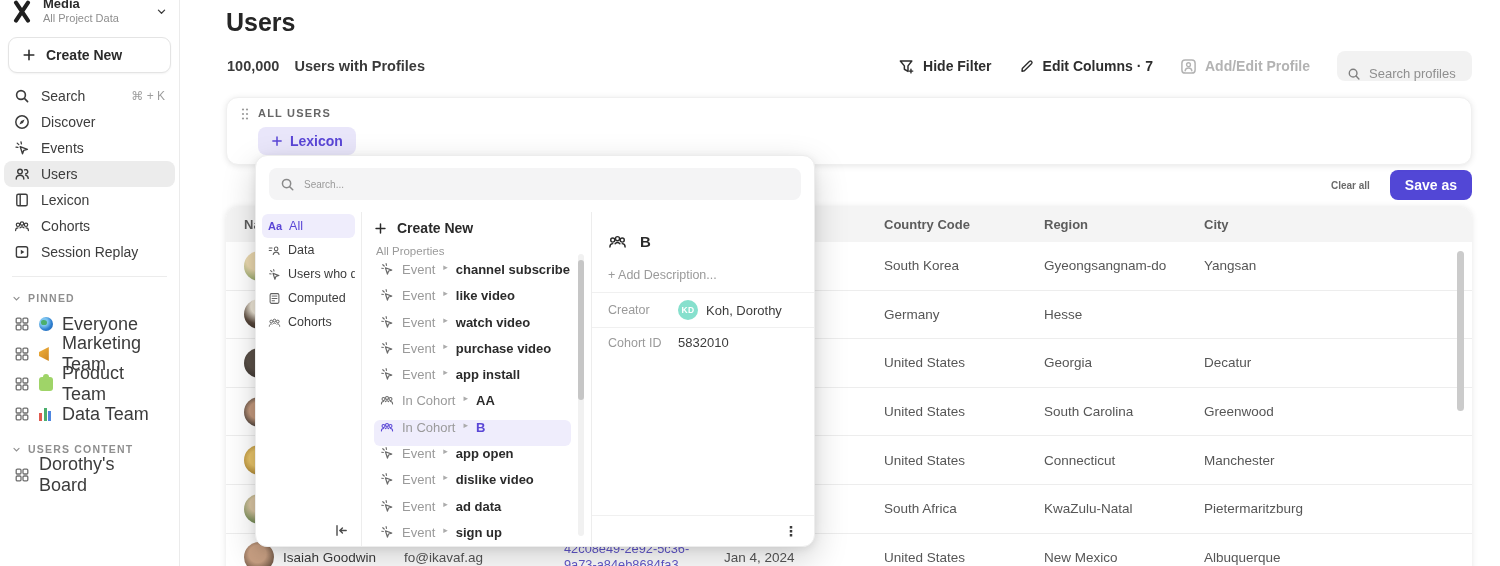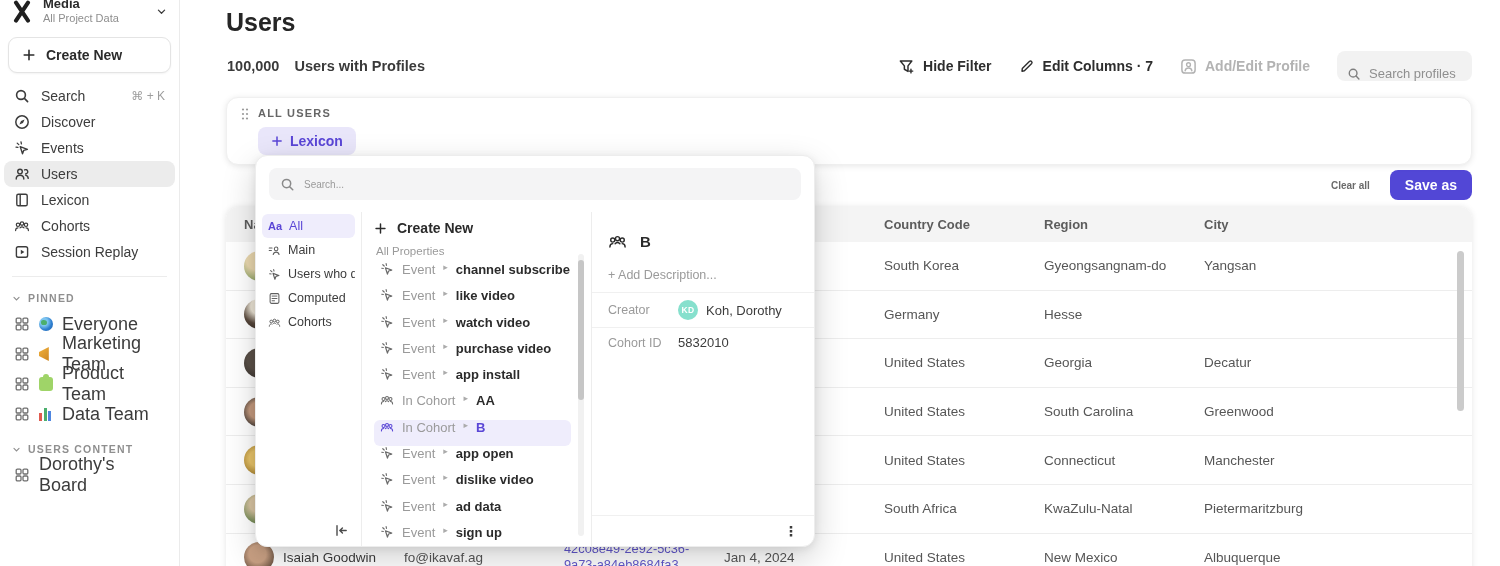--- a/index.html
+++ b/index.html
@@ -518,21 +518,21 @@
           <span>All</span>
         </div>
         <div class="dd-cat">
           <span class="cic">
               <svg width="13" height="13" viewBox="0 0 16 16">
                 <path d="M1.5 5 H5 M1.5 8 H4.2" stroke="currentColor" stroke-width="1.3" stroke-linecap="round"></path>
                 <circle cx="10" cy="6" r="2.2" stroke="currentColor" stroke-width="1.3" fill="none"></circle>
                 <path d="M6.4 13 c.5-2 1.9-3 3.6-3 s3.1 1 3.6 3" stroke="currentColor" stroke-width="1.3" fill="none" stroke-linecap="round"></path>
               </svg>
             </span>
-          <span>Main</span>
+          <span>Data</span>
         </div>
         <div class="dd-cat">
           <span class="cic">
               <svg width="13" height="13" viewBox="0 0 16 16">
                 <path d="M6.2 6.6 L13.4 9.3 L9.8 10.3 L8.5 13.8 Z" fill="none" stroke="currentColor" stroke-width="1.4" stroke-linejoin="round"></path>
                 <path d="M4.8 4.6 L3.2 3.1 M7.4 3.8 L7 1.9 M3.9 7.4 L2 7.1" stroke="currentColor" stroke-width="1.3" stroke-linecap="round"></path>
               </svg>
             </span>
           <span>Users who di...</span>
         </div>

